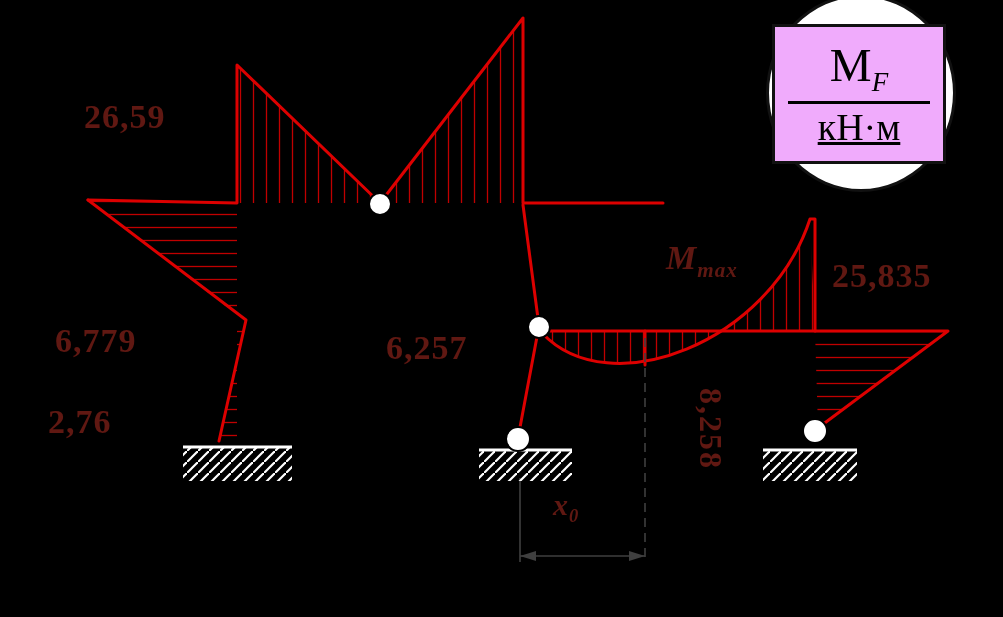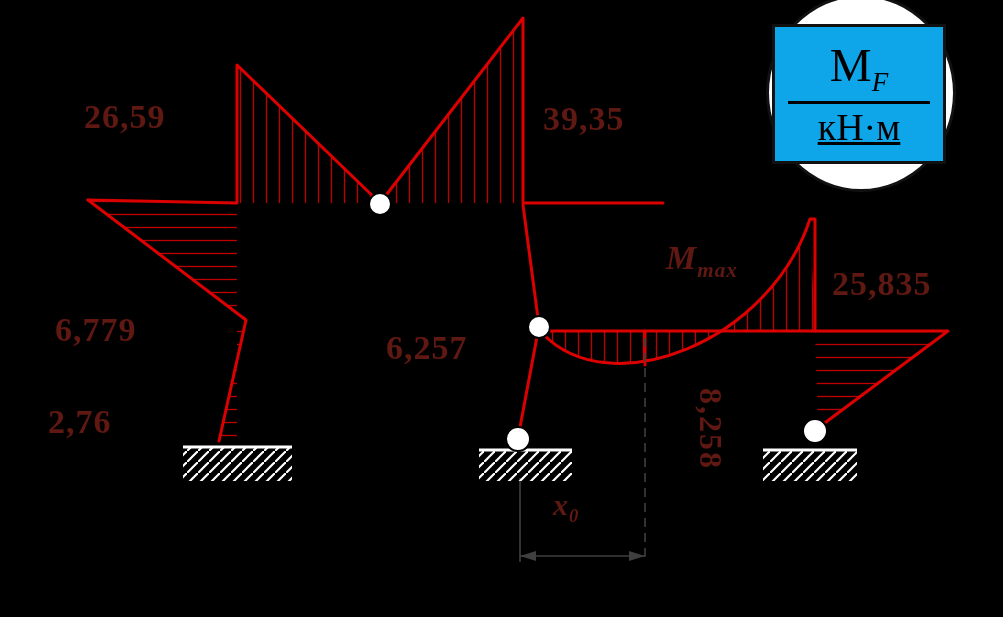--- a/index.html
+++ b/index.html
@@ -20,21 +20,21 @@
     transform:rotate(90deg);transform-origin:0 0;
     color:#601812;font-weight:bold;font-size:32px;letter-spacing:2px;line-height:1;
   }
   
   .legend{
     position:absolute;left:766px;top:-6px;width:184px;height:192px;
     background:#fff;border:3px solid #111;border-radius:50%;
   }
   .legend-box{
     position:absolute;left:3px;top:27px;width:168px;height:134px;
-    border:3px solid #111;background:#0ea5e9;
+    border:3px solid #111;background:#f0abfc;
     display:flex;flex-direction:column;align-items:center;justify-content:center;
   }
   .legend-num{font-size:47px;color:#000;line-height:1;}
   .legend-num sub{font-size:27px;font-style:italic;}
   .legend-line{width:142px;border-top:3px solid #000;margin:5px 0 4px 0;}
   .legend-den{font-size:38px;color:#000;line-height:1;text-decoration:underline;}
 </style>
 </head>
 <body>
 
@@ -96,29 +96,28 @@
     <g fill="#ffffff" stroke="#000000" stroke-width="2">
       <circle cx="380" cy="204" r="11"></circle>
       <circle cx="539" cy="327" r="11"></circle>
       <circle cx="518" cy="439" r="12"></circle>
       <circle cx="815" cy="431" r="12"></circle>
     </g>
   </svg>
 
   <div class="val" style="left:84px;top:100px;">26,59</div>
 
-  <div class="val" style="left:543px;top:102px;">39,35</div>
 
-  <div class="val" style="left:55px;top:313px;text-align:center;">6,779</div>
+  <div class="val" style="left:55px;top:324px;text-align:center;">6,779</div>
 
   <div class="val" style="left:48px;top:405px;">2,76</div>
 
   <div class="val" style="left:386px;top:331px;">6,257</div>
 
-  <div class="val" style="left:832px;top:267px;">25,835</div>
+  <div class="val" style="left:832px;top:259px;">25,835</div>
 
   <div class="val ital" style="left:666px;top:241px;"><span>M</span><sub>max</sub></div>
 
   <div class="val ital" style="left:553px;top:490px;font-size:30px;"><span>x</span><sub>0</sub></div>
 
   <div class="vlabel">8,258</div>
 
   <div class="legend">
     <div class="legend-box">
       <div class="legend-num"><span>M</span><sub>F</sub></div>

